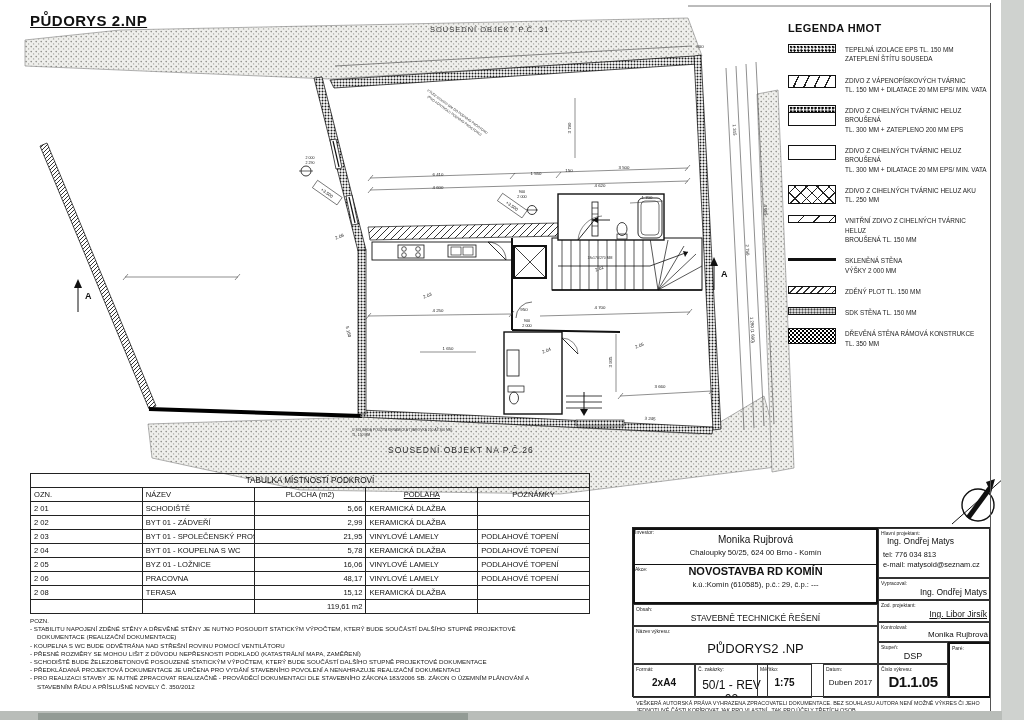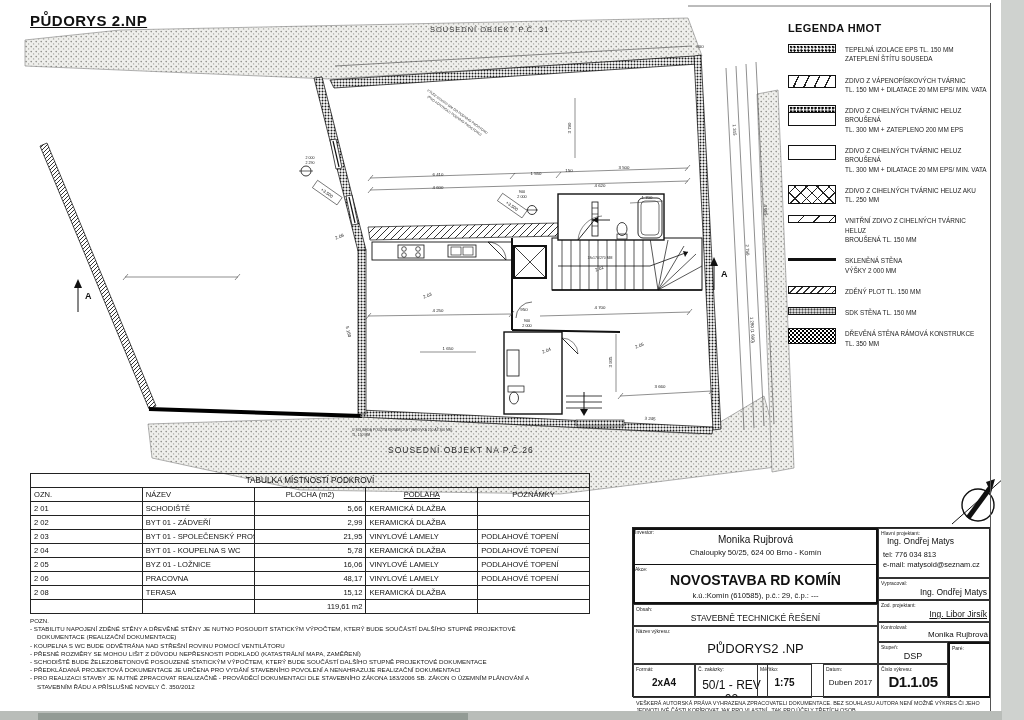--- a/index.html
+++ b/index.html
@@ -435,21 +435,21 @@
 <div class="abs" id="tblock">
 
   <div class="cell" style="left:0;top:0;width:245px;height:76px;border-width:2px;border-color:#111;"></div>
   <div class="cell" style="left:0;top:0;width:245px;height:36px;border:none;">
     <span class="cl">Investor:</span>
     <div class="cv" style="margin-top:6px;font-size:10px;">Monika Rujbrová</div>
     <div class="cv" style="font-size:7.6px;margin-top:3px;">Chaloupky 50/25, 624 00 Brno - Komín</div>
   </div>
   <div class="cell" style="left:0;top:36px;width:245px;height:40px;border:none;border-top:1.4px solid #111;">
     <span class="cl">Akce:</span>
-    <div class="cv" style="margin-top:7px;font-size:14px;font-weight:bold;">NOVOSTAVBA RD KOMÍN</div>
+    <div class="cv" style="font-size:11px;font-weight:bold;">NOVOSTAVBA RD KOMÍN</div>
     <div class="cv" style="font-size:7.6px;margin-top:3px;">k.ú.:Komín (610585), p.č.: 29, č.p.: ---</div>
   </div>
   <div class="cell" style="left:0;top:76px;width:245px;height:22px;">
     <span class="cl">Obsah:</span>
     <div class="cv" style="margin-top:8px;font-size:8.5px;">STAVEBNĚ TECHNICKÉ ŘEŠENÍ</div>
   </div>
   <div class="cell" style="left:0;top:98px;width:245px;height:38px;">
     <span class="cl">Název výkresu:</span>
     <div class="cv" style="margin-top:14px;font-size:13px;">PŮDORYS2 .NP</div>
   </div>

